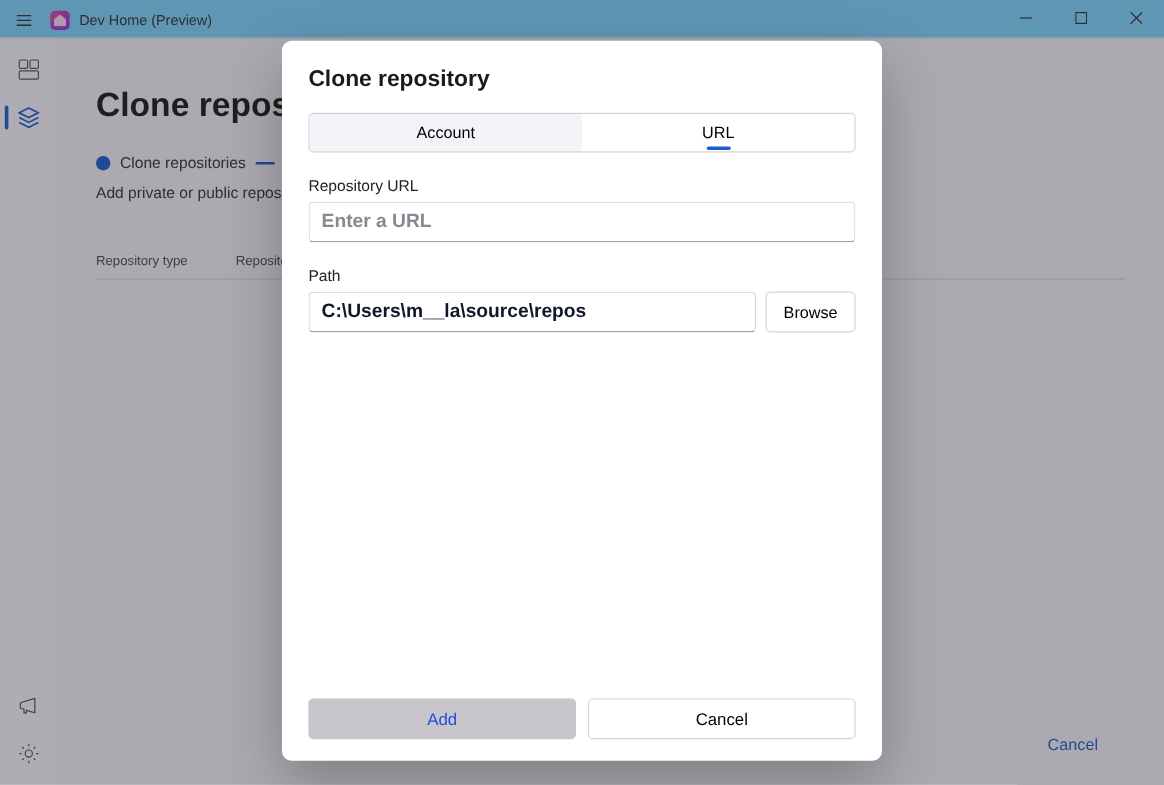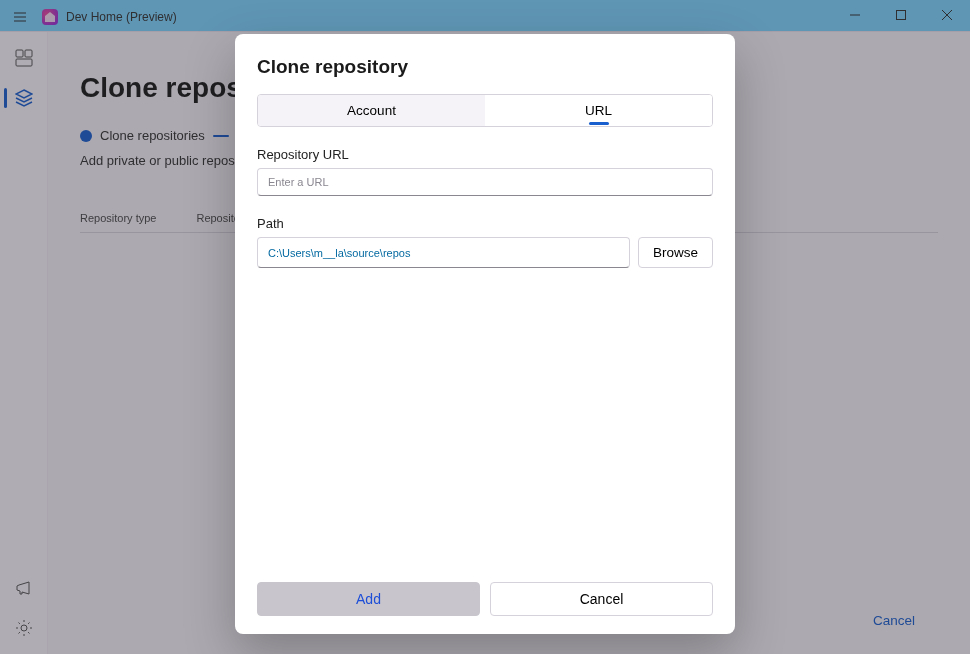--- a/index.html
+++ b/index.html
@@ -44,21 +44,21 @@
     width:500px; height:600px; margin-top:34px; background:#fff; border-radius:8px;
     box-shadow:0 20px 50px rgba(0,0,0,.25); display:flex; flex-direction:column;
   }
   .dlg-body { padding:22px 22px 0 22px; flex:1; overflow:hidden; }
   .dlg-title { font-size:19px; font-weight:600; color:#1a1a1a; margin-bottom:16px; }
   .seg { display:flex; border:1px solid #d6d2dc; border-radius:4px; overflow:hidden; background:#fff; }
   .seg-btn { flex:1; text-align:center; padding:8px 0; font-size:13.5px; cursor:pointer; background:#f5f3f8; position:relative; }
   .seg-btn.active { background:#fff; }
   .seg-btn.active::after { content:""; position:absolute; left:50%; transform:translateX(-50%); bottom:1px; width:20px; height:3px; background:#1a5fce; border-radius:2px; }
   .field-label { font-size:13px; color:#222; margin-top:20px; margin-bottom:6px; display:block; }
-  .text-input { width:100%; border:1px solid #d6d2dc; border-bottom:1.5px solid #8a8790; border-radius:4px; padding:7px 10px; font-size:11px; background:#fff; color:#0369a1; }
+  .text-input { width:100%; border:1px solid #d6d2dc; border-bottom:1.5px solid #8a8790; border-radius:4px; padding:7px 10px; font-size:16px; background:#fff; color:#0f172a;font-weight:bold; }
   .text-input::placeholder { color:#8a8790; }
   .path-row { display:flex; gap:8px;border-radius:15px; }
   .path-row .text-input { flex:1; }
   .browse-btn { border:1px solid #d6d2dc; background:#fff; border-radius:4px; padding:7px 14px; font-size:13.5px; cursor:pointer; }
   .dlg-footer { display:flex; gap:10px; padding:14px 22px 18px; }
   .dlg-btn { flex:1; padding:8px 0; border-radius:4px; font-size:14px; cursor:pointer; border:1px solid #d6d2dc; background:#fff; }
   .dlg-btn.add { background:#c8c6cc; color:#1d4ed8; border-color:#c8c6cc; cursor:default; }
   svg { display:block; }
 </style>
 </head>

